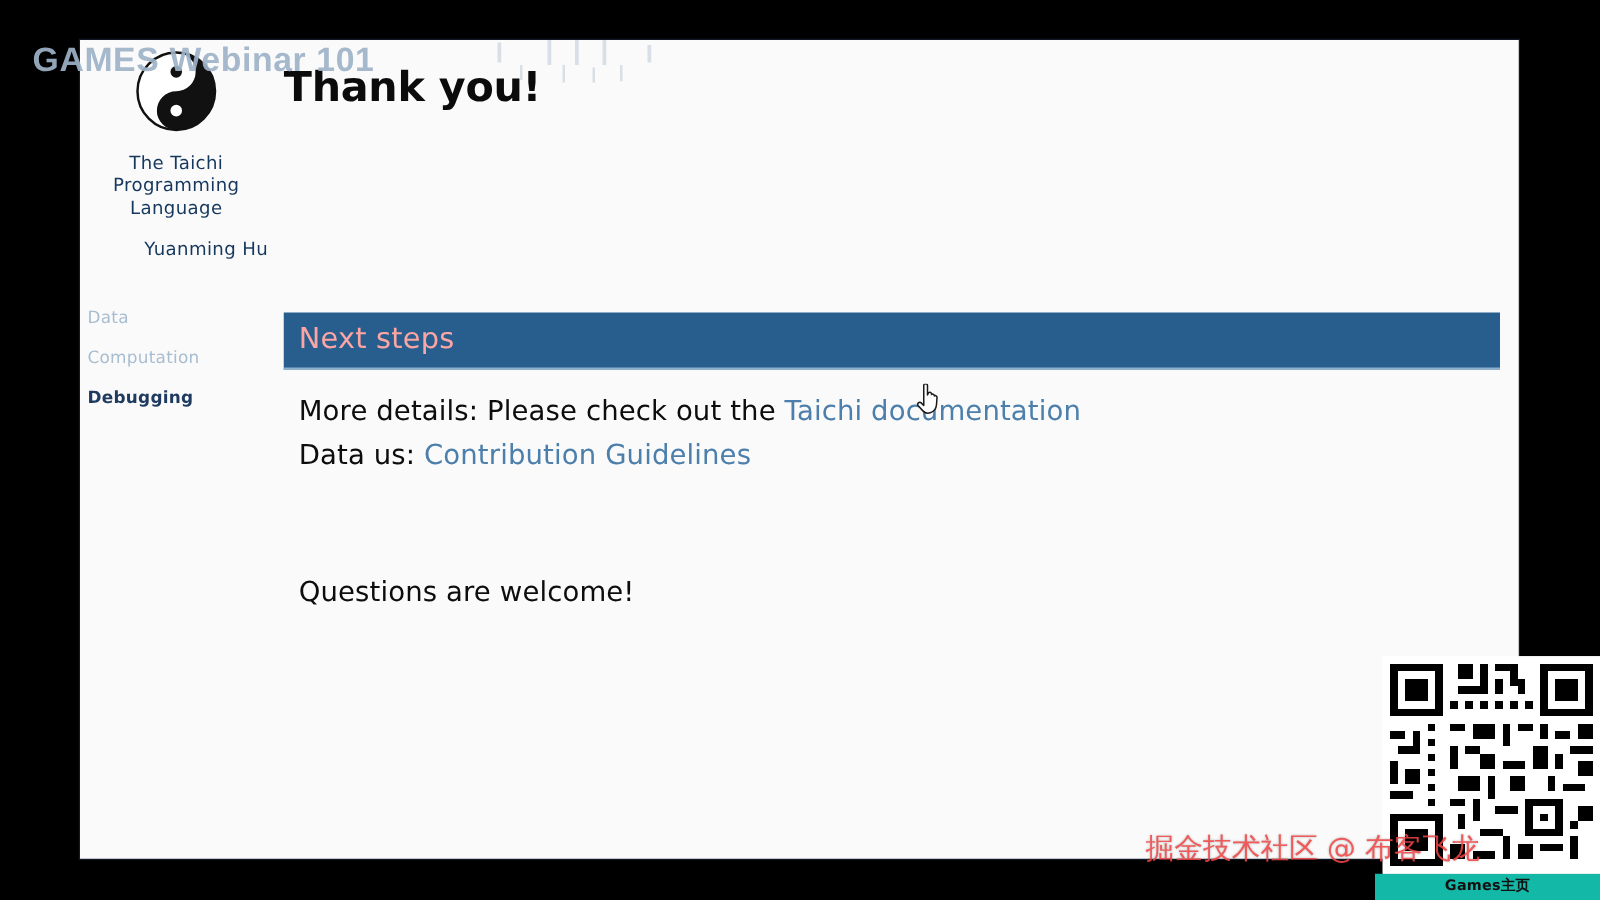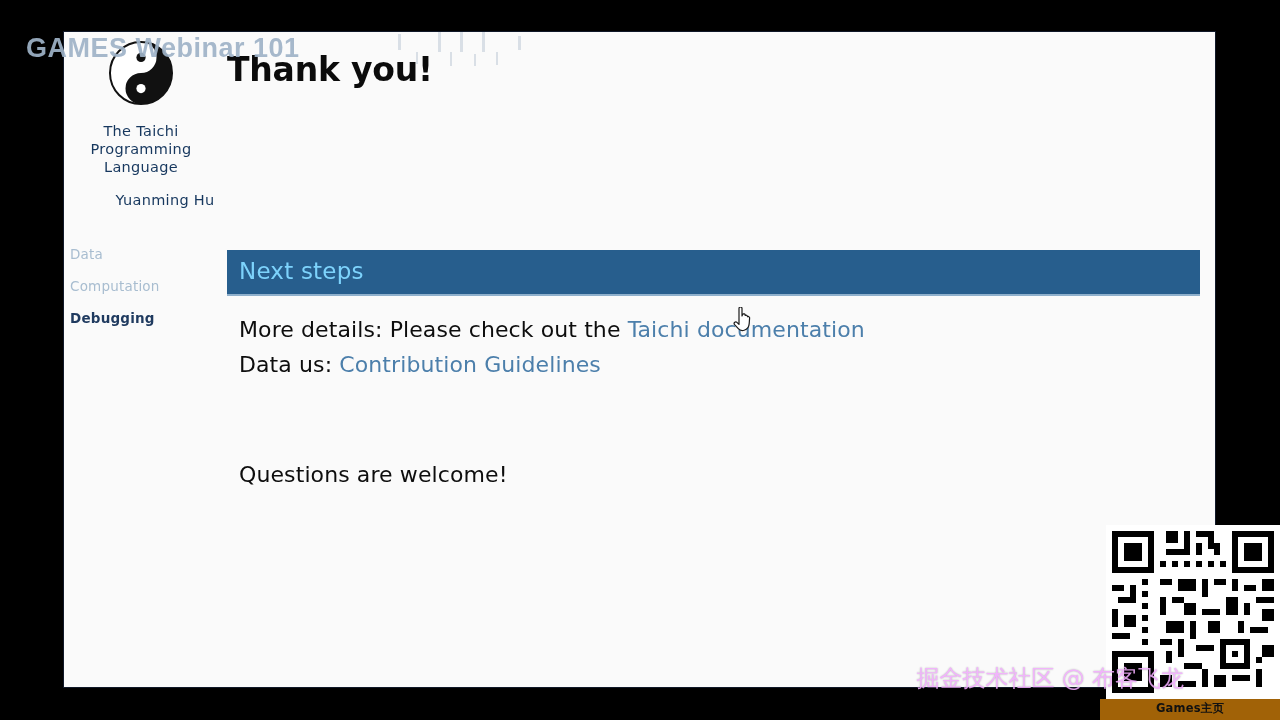--- a/index.html
+++ b/index.html
@@ -118,21 +118,21 @@
   }
 
   #block {
     position: absolute;
     left: 9px;
     top: 218px;
     width: 973px;
   }
   #block-header {
     background: #275e8d;
-    color: #7dd3fc;
+    color: #fca5a5;
     font-family: "DejaVu Sans", sans-serif;
     font-size: 23px;
     padding: 8px 12px 10px 12px;
     letter-spacing: 0.2px;
     border-bottom: 2px solid #8fb0cc;
   }
   #block-body {
     padding: 16px 12px 0 12px;
   }
   .body-line {
@@ -171,33 +171,33 @@
     height: 174px;
     background: #ffffff;
     margin-left: auto;
   }
   #qr-caption {
     text-align: center;
     font-family: "DejaVu Sans", sans-serif;
     font-size: 11.5px;
     font-weight: 600;
     color: #111111;
-    background: #a16207;
+    background: #14b8a6;
     padding: 2px 0 4px 0;
     letter-spacing: 0.2px;
   }
 
   
   #watermark {
     position: absolute;
     right: 96px;
     bottom: 26px;
     font-family: "DejaVu Sans", sans-serif;
     font-size: 23px;
-    color: #f0abfc;
+    color: #ef4444;
     opacity: 0.88;
     white-space: nowrap;
     z-index: 35;
     text-shadow: 0 0 2px rgba(0,0,0,0.35);
     pointer-events: none;
   }
 
   
   #cursor {
     position: absolute;

